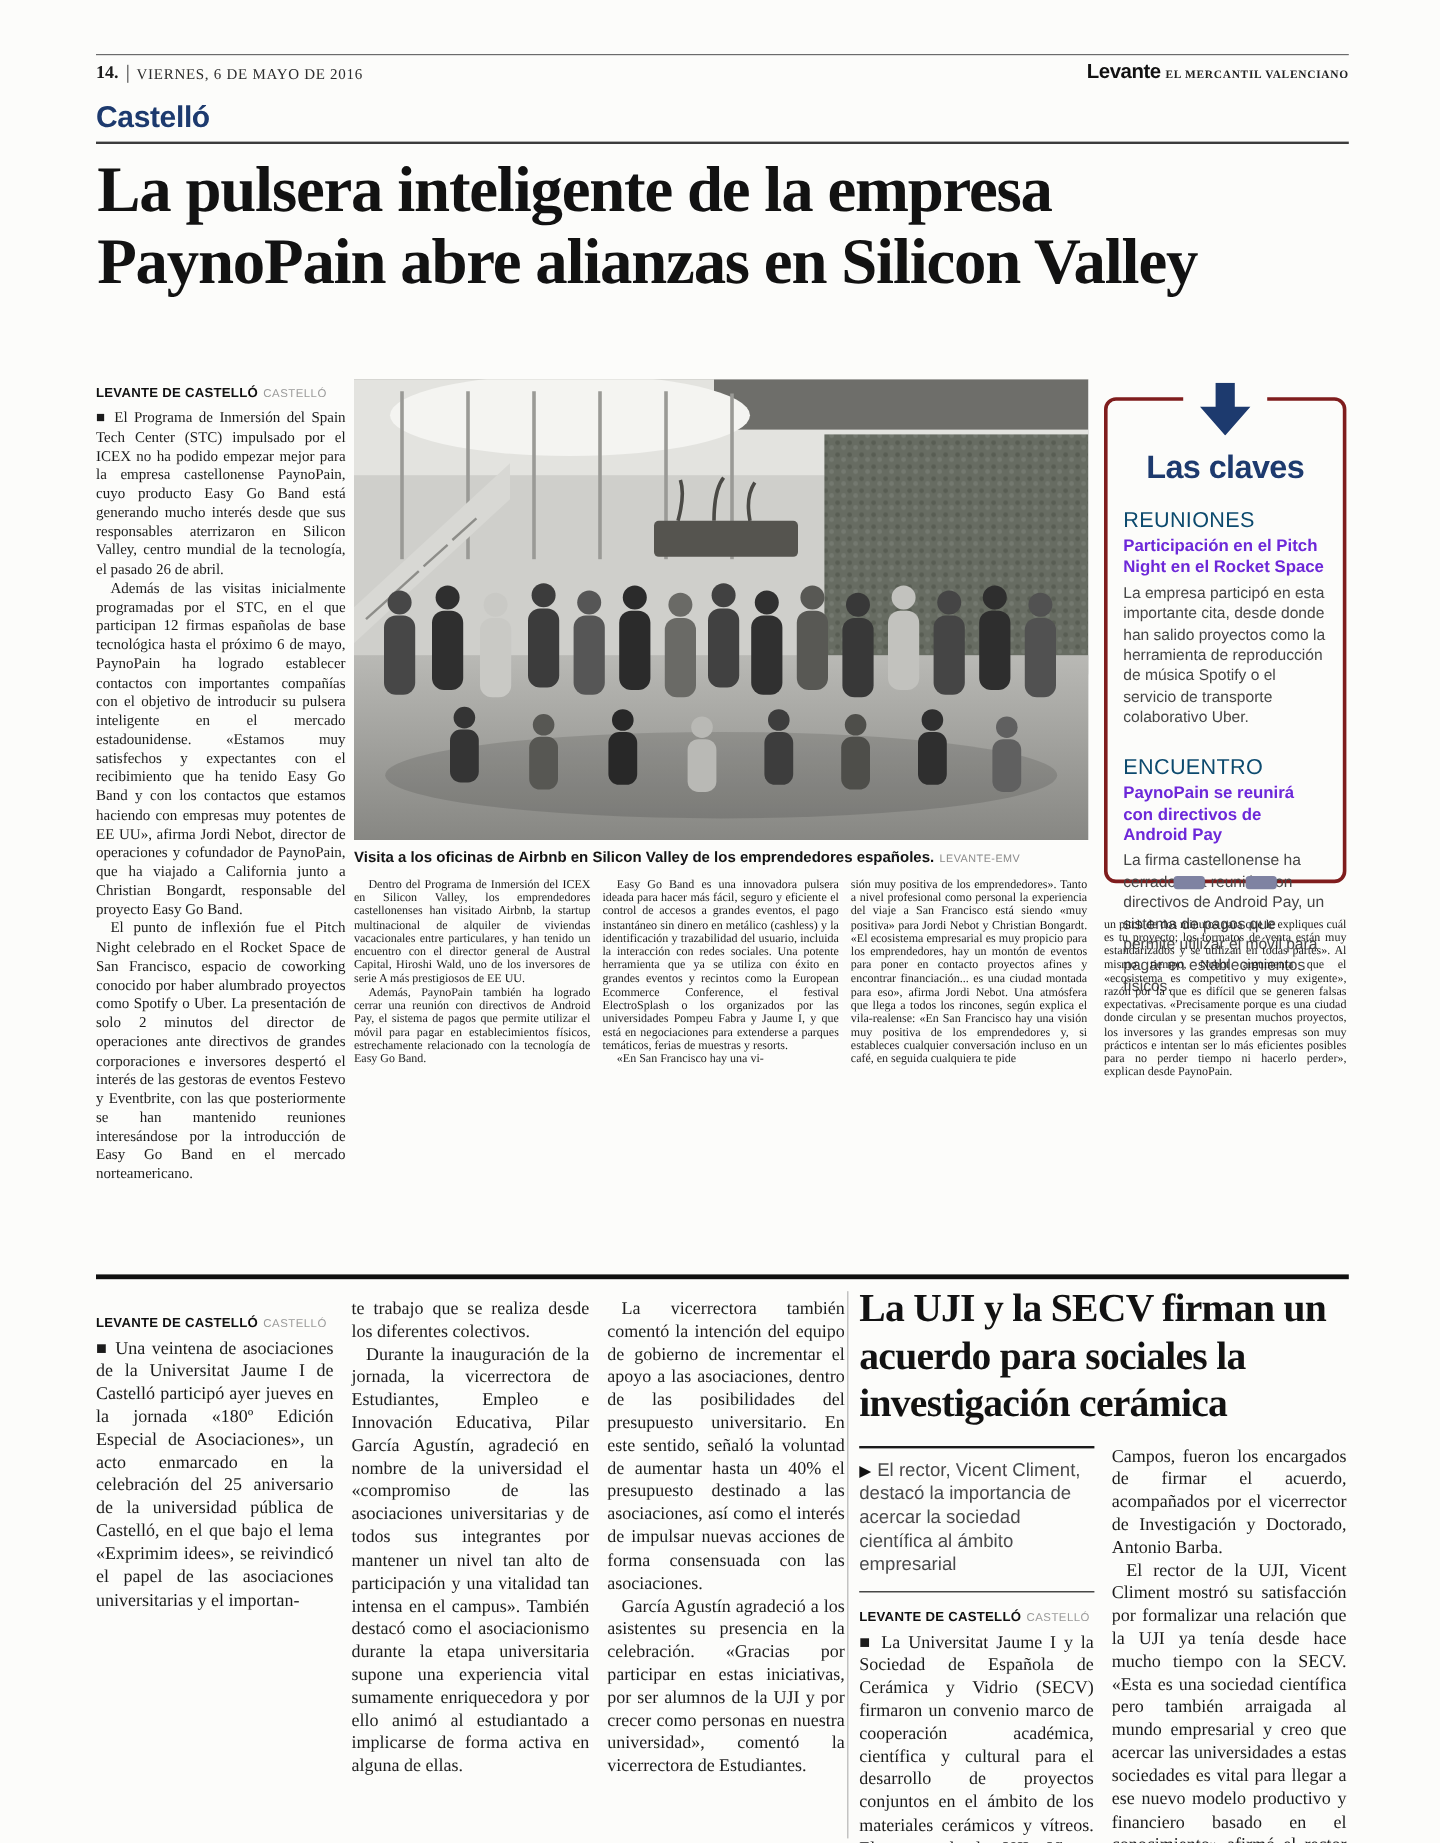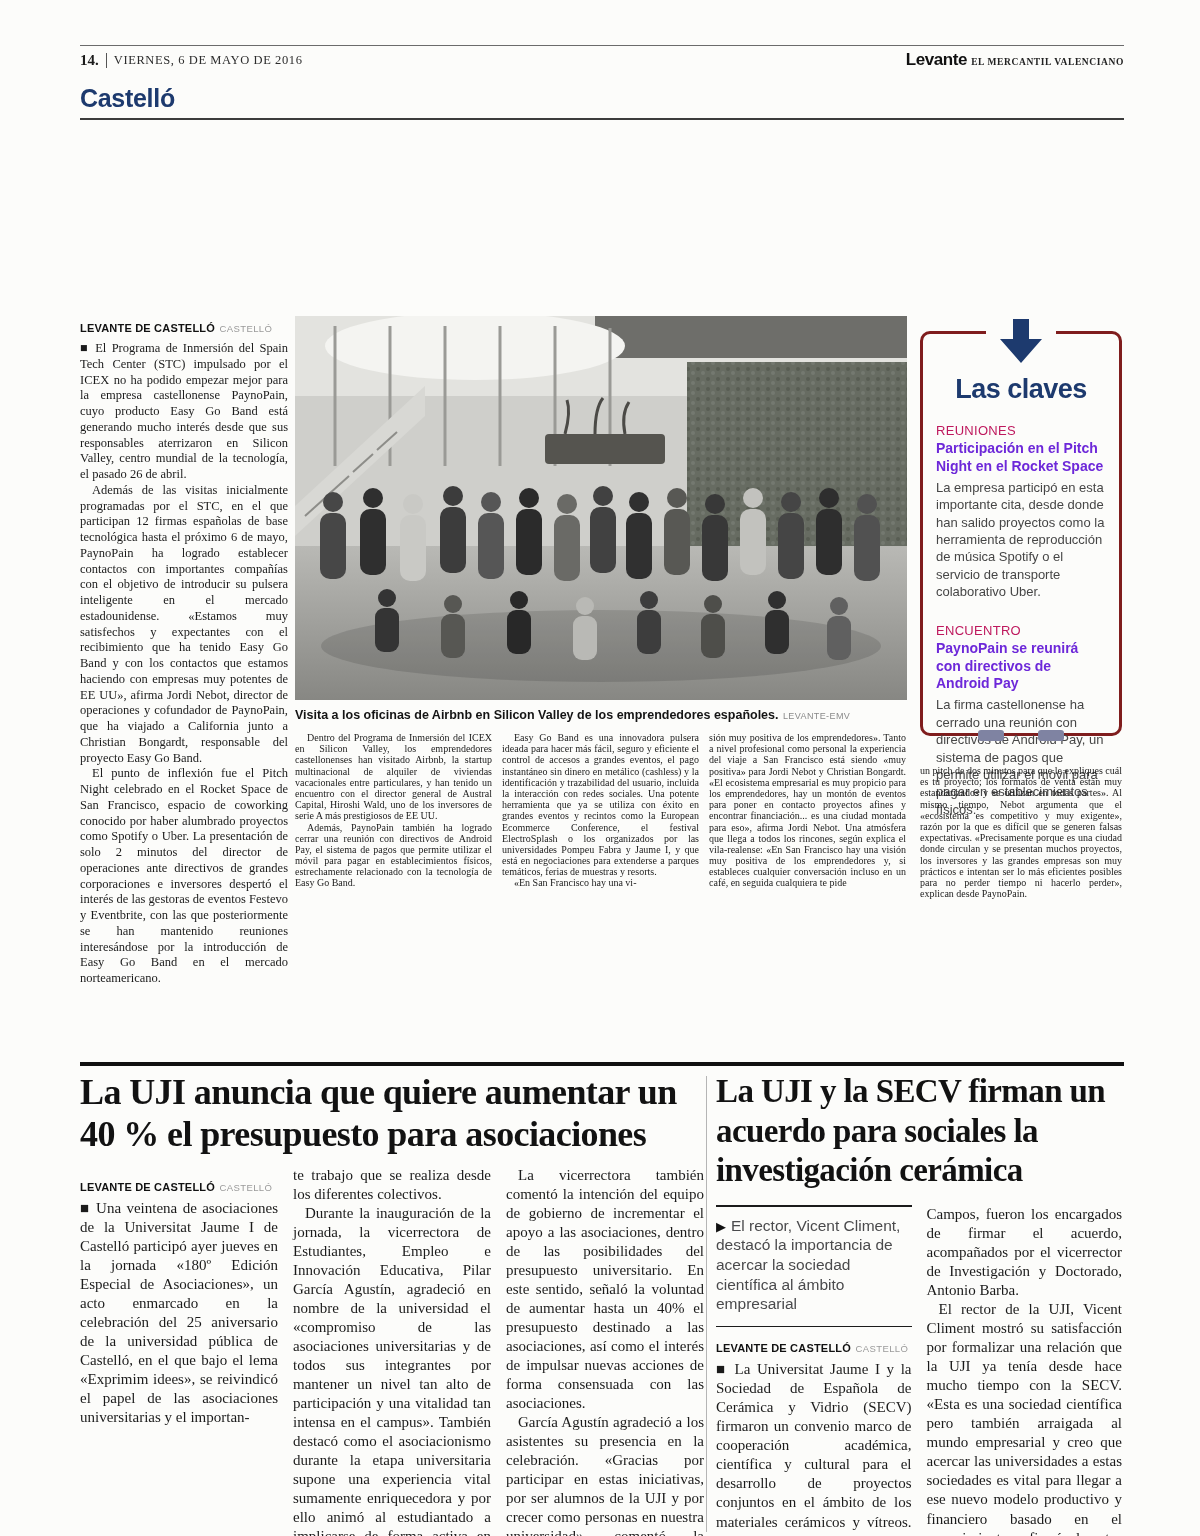--- a/index.html
+++ b/index.html
@@ -4,21 +4,21 @@
 <style>
   html,body{margin:0;padding:0;background:#e9e9e7;}
   .page{
     position:relative;width:1200px;height:1536px;margin:0 auto;
     background:#fcfcfa;color:#1b1b1b;overflow:hidden;
     font-family:"Liberation Serif","DejaVu Serif",serif;
   }
   
   .top-rule{position:absolute;left:80px;right:76px;top:45px;height:1px;background:#6b6b6b;}
   .topbar{position:absolute;left:80px;right:76px;top:50px;height:22px;display:flex;justify-content:space-between;align-items:baseline;}
-  .topbar-left{display:flex;align-items:center;gap:7px;}
+  .topbar-left{display:flex;align-items:flex-end;gap:7px;}
   .pagenum{font-weight:bold;font-size:15px;}
   .tb-div{width:1px;height:15px;background:#555;align-self:center;}
   .edition-date{font-size:12.5px;letter-spacing:.6px;color:#2c2c2c;}
   .masthead{font-family:"Liberation Sans","DejaVu Sans",sans-serif;font-weight:bold;font-size:17px;letter-spacing:-.4px;color:#111;}
   .masthead-sub{font-size:9.5px;font-weight:bold;letter-spacing:.6px;color:#222;margin-left:4px;}
   
   .section-label{position:absolute;left:80px;top:84px;font-family:"Liberation Sans","DejaVu Sans",sans-serif;
     font-weight:bold;font-size:25px;color:#1d3a6e;letter-spacing:-.3px;}
   .section-rule{position:absolute;left:80px;right:76px;top:118px;height:2px;background:#3c3c3c;}
   
@@ -47,21 +47,21 @@
   .cap-credit{font-size:9px;color:#8a8a8a;letter-spacing:.4px;}
   .cont-cols{display:flex;gap:10px;margin-top:9px;}
   .cont-cols .paras{width:197px;}
   
   .claves{box-sizing:border-box;margin-top:15px;height:405px;border:3px solid #7f1d1d;border-radius:10px;
     padding:40px 13px 0 13px;position:relative;background:#fcfcfa;}
   .claves-arrow{position:absolute;top:-15px;left:50%;transform:translateX(-50%);background:#fcfcfa;padding:0 12px;line-height:0;}
   .claves-title{text-align:center;font-family:"Liberation Sans","DejaVu Sans",sans-serif;
     font-weight:bold;font-size:27px;color:#1d3a6e;letter-spacing:-.5px;margin-bottom:18px;}
   .claves-item{font-family:"Liberation Sans","DejaVu Sans",sans-serif;margin-bottom:22px;}
-  .ck{font-size:13px;color:#be185d;letter-spacing:.3px;margin-bottom:2px;}
+  .ck{font-size:18px;color:#0c4a6e;letter-spacing:.3px;margin-bottom:2px;}
   .ct{font-weight:bold;font-size:14px;line-height:1.28;color:#6d28d9;margin-bottom:3px;}
   .cx{font-size:13px;line-height:1.34;color:#464646;}
   .stub{position:absolute;top:414px;width:26px;height:11px;background:#7f83a2;border-radius:3px;}
   .stub1{left:58px;} .stub2{left:118px;}
   .right-text{margin-top:0;position:absolute;top:449px;left:0;width:202px;}
   
   .big-rule{position:absolute;left:80px;right:76px;top:1062px;height:4px;background:#101010;}
   .vdiv{position:absolute;left:706px;top:1076px;height:456px;width:1px;background:#b5b5b5;}
   
   .art-uji{position:absolute;left:80px;top:1072px;width:625px;}
@@ -93,20 +93,21 @@
       <span class="edition-date">VIERNES, 6 DE MAYO DE 2016</span>
     </div>
     <div class="topbar-right">
       <span class="masthead">Levante</span><span class="masthead-sub">EL MERCANTIL VALENCIANO</span>
     </div>
   </div>
 
   <div class="section-label">Castelló</div>
   <div class="section-rule"></div>
 
+  <h1 class="main-headline">La pulsera inteligente de la empresa PaynoPain abre alianzas en Silicon Valley</h1>
 
   <div class="main-body">
 
     <div class="mcol1">
       <div class="byline">
         <span class="by-name">LEVANTE DE CASTELLÓ</span>
         <span class="by-place">CASTELLÓ</span>
       </div>
       <div class="paras lead">
           <p>■ El Programa de Inmersión del Spain Tech Center (STC) impulsado por el ICEX no ha podido empezar mejor para la empresa castellonense PaynoPain, cuyo producto Easy Go Band está generando mucho interés desde que sus responsables aterrizaron en Silicon Valley, centro mundial de la tecnología, el pasado 26 de abril.</p>
@@ -235,21 +236,20 @@
       <div class="paras cont right-text">
           <p>un pitch de dos minutos para que le expliques cuál es tu proyecto; los formatos de venta están muy estandarizados y se utilizan en todas partes». Al mismo tiempo, Nebot argumenta que el «ecosistema es competitivo y muy exigente», razón por la que es difícil que se generen falsas expectativas. «Precisamente porque es una ciudad donde circulan y se presentan muchos proyectos, los inversores y las grandes empresas son muy prácticos e intentan ser lo más eficientes posibles para no perder tiempo ni hacerlo perder», explican desde PaynoPain.</p>
         </div>
     </div>
   </div>
 
   <div class="big-rule"></div>
   <div class="vdiv"></div>
 
   <div class="art-uji">
-    <h2 class="sub-headline">La UJI anuncia que quiere aumentar un 40 % el presupuesto para asociaciones</h2>
     <div class="uji-cols">
       <div class="bcol">
         <div class="byline bl2">
           <span class="by-name">LEVANTE DE CASTELLÓ</span>
           <span class="by-place">CASTELLÓ</span>
         </div>
         <div class="paras bodytext">
             <p>■ Una veintena de asociaciones de la Universitat Jaume I de Castelló participó ayer jueves en la jornada «180º Edición Especial de Asociaciones», un acto enmarcado en la celebración del 25 aniversario de la universidad pública de Castelló, en el que bajo el lema «Exprimim idees», se reivindicó el papel de las asociaciones universitarias y el importan-</p>
           </div>
       </div>

